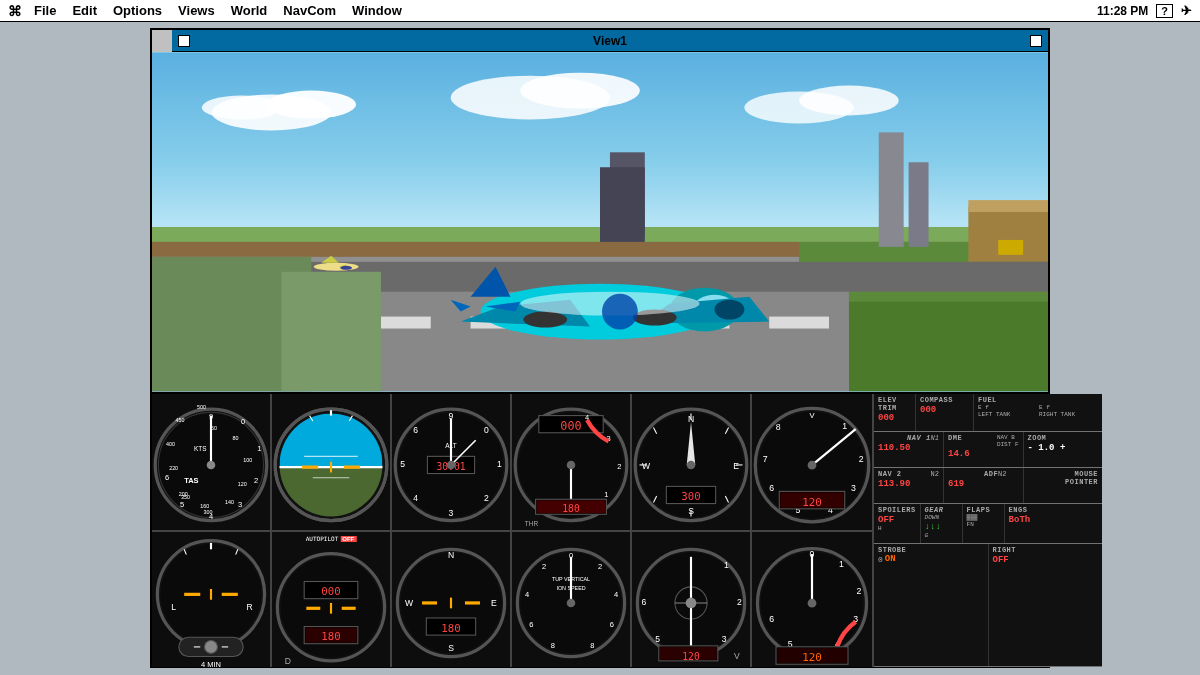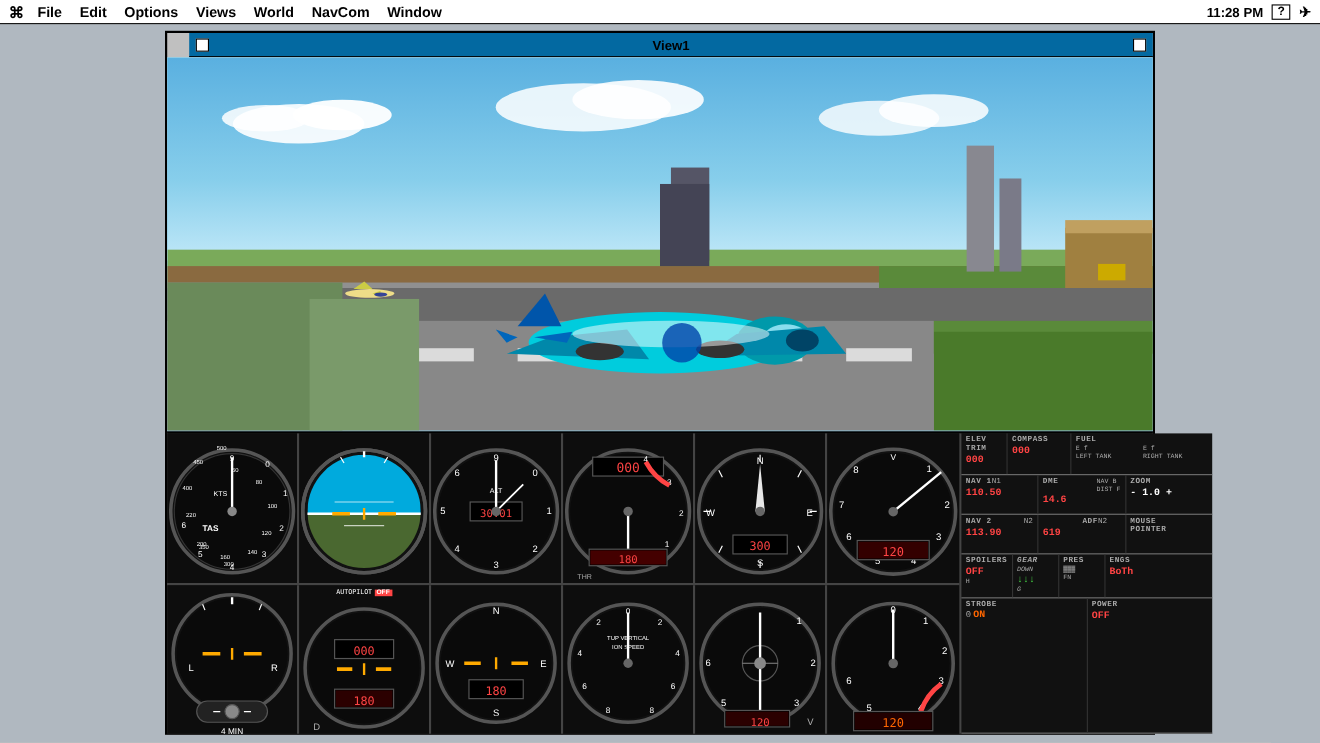--- a/index.html
+++ b/index.html
@@ -711,21 +711,21 @@
               <span style="color:#aaa;font-size:6px;">RIGHT TANK</span>
             </div>
           </div>
         </div>
       </div>
 
 
 
       <div class="info-row" style="height:36px;">
         <div class="info-cell" style="flex:0 0 70px;">
-          <div style="display:flex;justify-content:flex-start;">
+          <div style="display:flex;justify-content:flex-end;font-style:italic;">
             <span class="info-lbl">NAV 1</span>
             <span style="color:#aaa;font-size:7px;">N1</span>
           </div>
           <span class="info-val">110.50</span>
         </div>
         <div class="info-cell" style="flex:1;">
           <div style="display:flex;justify-content:space-between;">
             <span class="info-lbl">DME</span>
             <span style="color:#aaa;font-size:6px;">NAV B<br>DIST F</span>
           </div>
@@ -745,58 +745,58 @@
           </div>
           <span class="info-val">113.90</span>
         </div>
         <div class="info-cell" style="flex:1;">
           <div style="display:flex;margin-left:36px;">
             <span class="info-lbl">ADF</span>
             <span style="color:#aaa;font-size:7px;">N2</span>
           </div>
           <span class="info-val">619</span>
         </div>
-        <div class="info-cell" style="flex:1;">
+        <div class="info-cell" style="flex:1;text-align:right;">
           <span class="info-lbl">MOUSE<br>POINTER</span>
         </div>
       </div>
 
       <div class="info-row" style="height:40px;">
         <div class="info-cell" style="flex:0 0 42px;">
           <span class="info-lbl">SPOILERS</span>
           <span class="info-val">OFF</span>
           <span style="color:#aaa;font-size:6px;">H</span>
         </div>
         <div class="info-cell" style="flex:0 0 42px;font-style:italic;">
           <span class="info-lbl">GEAR</span>
           <span style="color:#aaa;font-size:6px;">DOWN</span>
           <span class="info-val info-val-green">↓↓↓</span>
           <span style="color:#aaa;font-size:6px;">G</span>
         </div>
         <div class="info-cell" style="flex:0 0 42px;">
-          <span class="info-lbl">PRES</span>
+          <span class="info-lbl">FLAPS</span>
           <span style="color:#888;font-size:6px;">▓▓▓</span>
           <span style="color:#aaa;font-size:6px;">FN</span>
         </div>
         <div class="info-cell" style="flex:1;">
           <span class="info-lbl">ENGS</span>
           <span class="info-val">BoTh</span>
         </div>
       </div>
 
       <div class="info-row" style="height:36px;flex:1;">
         <div class="info-cell" style="flex:1;">
           <span class="info-lbl">STROBE</span>
           <div style="display:flex;align-items:center;gap:2px;">
             <span style="color:#aaa;font-size:8px;">0</span>
             <span class="strobe-on" style="font-size:9px;font-weight:bold;">ON</span>
           </div>
         </div>
         <div class="info-cell" style="flex:1;">
-          <span class="info-lbl">POWER</span>
+          <span class="info-lbl">RIGHT</span>
           <span class="info-val">OFF</span>
         </div>
       </div>
 
     </div>
   </div>
 
 </div>
 
 </body></html>

